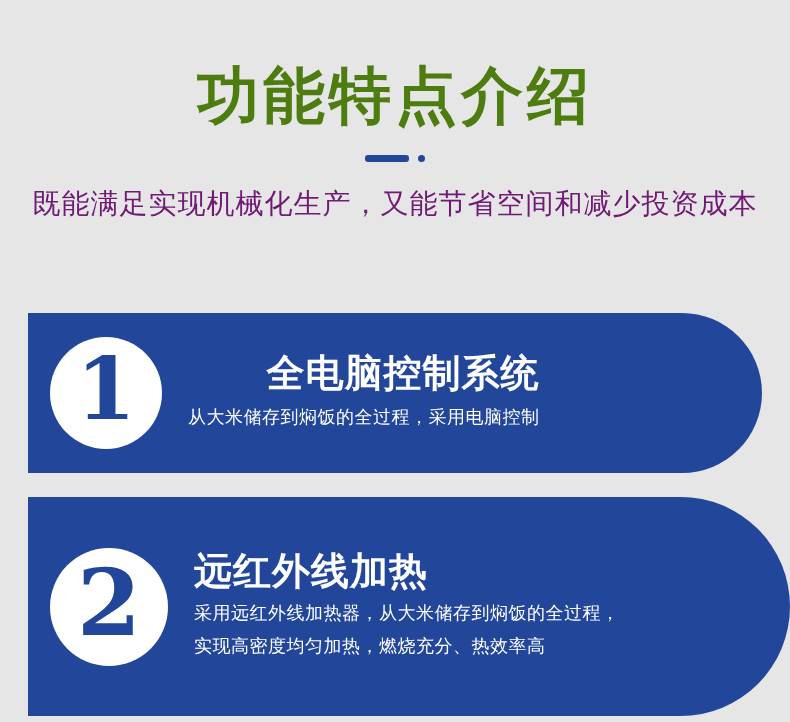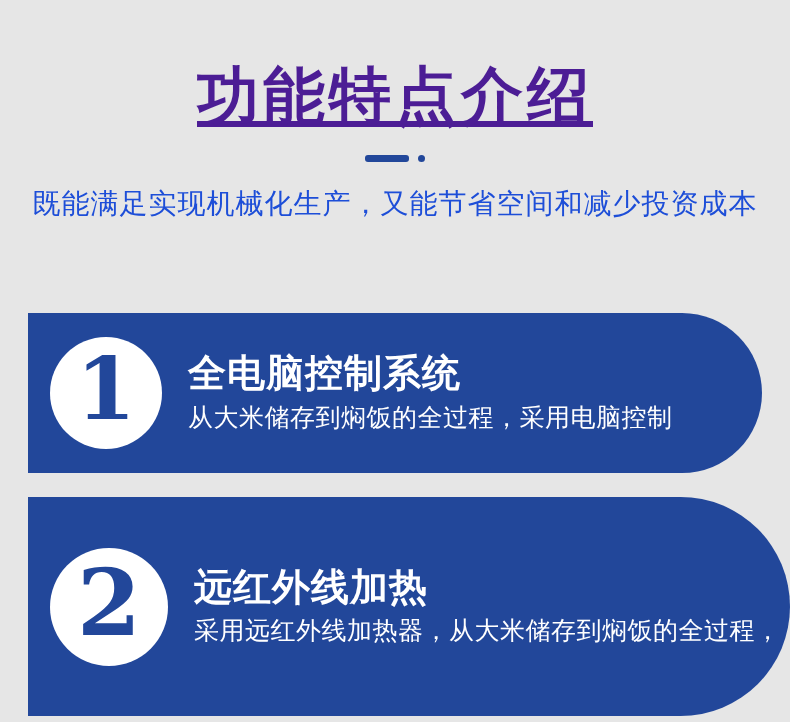--- a/index.html
+++ b/index.html
@@ -18,25 +18,24 @@
 
   
   .header {
     padding-top: 62px;
     text-align: center;
   }
 
   .page-title {
     font-size: 62px;
     font-weight: bold;
-    color: #4c1d95;
+    color: #4d7c0f;
     letter-spacing: 4px;
     line-height: 1.1;
     white-space: nowrap;
-    text-decoration: underline;
   }
 
   .divider {
     margin-top: 22px;
     height: 12px;
     display: flex;
     align-items: center;
     justify-content: center;
     gap: 9px;
   }
@@ -49,21 +48,21 @@
   .divider-dot {
     width: 7px;
     height: 7px;
     background: #22479a;
     border-radius: 50%;
   }
 
   .subtitle {
     margin-top: 21px;
     font-size: 28px;
-    color: #1d4ed8;
+    color: #701a75;
     letter-spacing: 1px;
     white-space: nowrap;
     text-align: center;
   }
 
   
   .cards {
     position: absolute;
     left: 0;
     top: 313px;
@@ -132,29 +131,29 @@
   }
 
   .card-heading {
     font-size: 38px;
     font-weight: bold;
     letter-spacing: 1px;
     line-height: 1.15;
     white-space: nowrap;
   }
 
-  .card-1 .card-heading { margin-bottom: 6px; }
+  .card-1 .card-heading { margin-bottom: 6px; text-align: right; }
   .card-2 .card-heading { margin-bottom: 4px; }
 
   .card-lines {
     list-style: none;
   }
 
   .card-lines li {
-    font-size: 25px;
+    font-size: 18px;
     line-height: 33px;
     letter-spacing: 0.5px;
     white-space: nowrap;
   }
 
   .card-2 .card-lines li {
     line-height: 33px;
   }
 </style>
 </head>
@@ -186,17 +185,18 @@
   </div>
 
   <div class="card card-2">
     <div class="badge">
       <span class="badge-num">2</span>
     </div>
     <div class="card-body">
       <div class="card-heading">远红外线加热</div>
       <ul class="card-lines">
         <li>采用远红外线加热器，从大米储存到焖饭的全过程，</li>
+        <li>实现高密度均匀加热，燃烧充分、热效率高</li>
       </ul>
     </div>
   </div>
 
 </div>
 
 </body></html>

